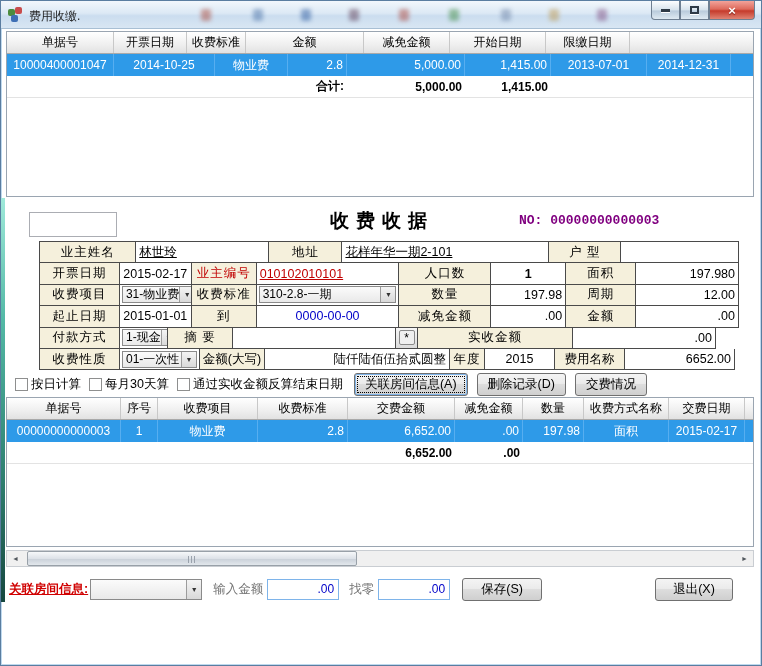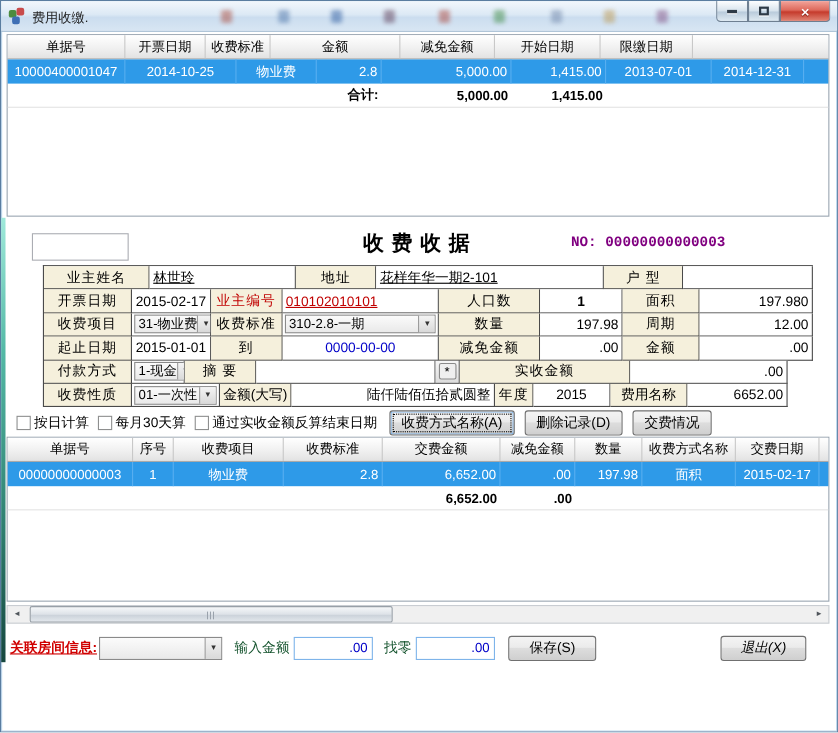--- a/index.html
+++ b/index.html
@@ -75,24 +75,24 @@
   #hscroll { position:absolute; left:5px; top:549px; width:748px; height:17px; background:#F0F0F0; border:1px solid #C9CDD2; display:flex; align-items:center; }
   .sb-arrow { width:17px; height:15px; display:flex; align-items:center; justify-content:center; font-size:7px; color:#50565C; cursor:pointer; }
   #hthumb { position:absolute; left:20px; width:330px; height:15px; border:1px solid #98A0A8; border-radius:2px;
     background:linear-gradient(180deg,#F6F8FA,#DDE2E8 50%,#CBD2DA 55%,#E2E7EC); cursor:grab; }
   #hthumb .grip { position:absolute; left:50%; top:4px; width:8px; height:7px; transform:translateX(-50%);
     background:repeating-linear-gradient(90deg,#9AA2AC 0 1px,transparent 1px 3px); }
   
   #footer { position:absolute; left:8px; top:574px; width:748px; height:28px; display:flex; align-items:center; font-size:12.5px; }
   #room-label { color:#D00000; font-weight:bold; text-decoration:underline; }
   #room-combo { width:112px; height:21px; margin-left:2px; }
-  .f-label { color:#14532d; margin:0 4px 0 10px; }
+  .f-label { color:#737373; margin:0 4px 0 10px; }
   .f-input { width:72px; height:21px; border:1px solid #7EB4EA; font-size:12px; color:#0000C8; text-align:right; padding:0 4px; }
   #save-btn { margin-left:12px; width:80px; justify-content:center; }
-  #exit-btn { position:absolute; right:24px; width:78px; justify-content:center; margin-left:0;font-style:italic; }
+  #exit-btn { position:absolute; right:24px; width:78px; justify-content:center; margin-left:0; }
   
   #edge-teal { position:absolute; left:0; top:197px; width:4px; height:404px; background:linear-gradient(180deg,#9FE9DA,#53B9A6 30%,#2E7F6F 70%,#16473F); }
 </style>
 </head>
 <body>
 
 <div id="window">
 
   <div class="titlebar">
     <span class="tb-icon">
@@ -227,32 +227,32 @@
         <div class="combo">
             <span>01-一次性</span>
             <span class="arr">▼</span>
           </div>
       </div>
       <div class="fc lab" style="width:65px;letter-spacing:0">金额(大写)</div>
       <div class="fc val r" style="width:185px">陆仟陆佰伍拾贰圆整</div>
       <div class="fc lab" style="width:35px">年度</div>
       <div class="fc val c" style="width:70px">2015</div>
       <div class="fc lab" style="width:70px;letter-spacing:0">费用名称</div>
-      <div class="fc val r" style="width:91px">6652.00</div>
+      <div class="fc val r" style="width:110px">6652.00</div>
     </div>
   </div>
 
   <div id="action-row">
     <span class="chk"></span>
     <span class="chk-label">按日计算</span>
     <span class="chk"></span>
     <span class="chk-label">每月30天算</span>
     <span class="chk"></span>
     <span class="chk-label">通过实收金额反算结束日期</span>
-    <button class="pushbtn focus">收费方式名称(A)</button>
+    <button class="pushbtn focus">关联房间信息(A)</button>
     <button class="pushbtn">删除记录(D)</button>
     <button class="pushbtn">交费情况</button>
   </div>
 
   <div class="grid" id="bottom-grid">
     <div class="g-header">
       <div class="g-hcell" style="width:114px">单据号</div>
       <div class="g-hcell" style="width:37px">序号</div>
       <div class="g-hcell" style="width:100px">收费项目</div>
       <div class="g-hcell" style="width:90px">收费标准</div>

